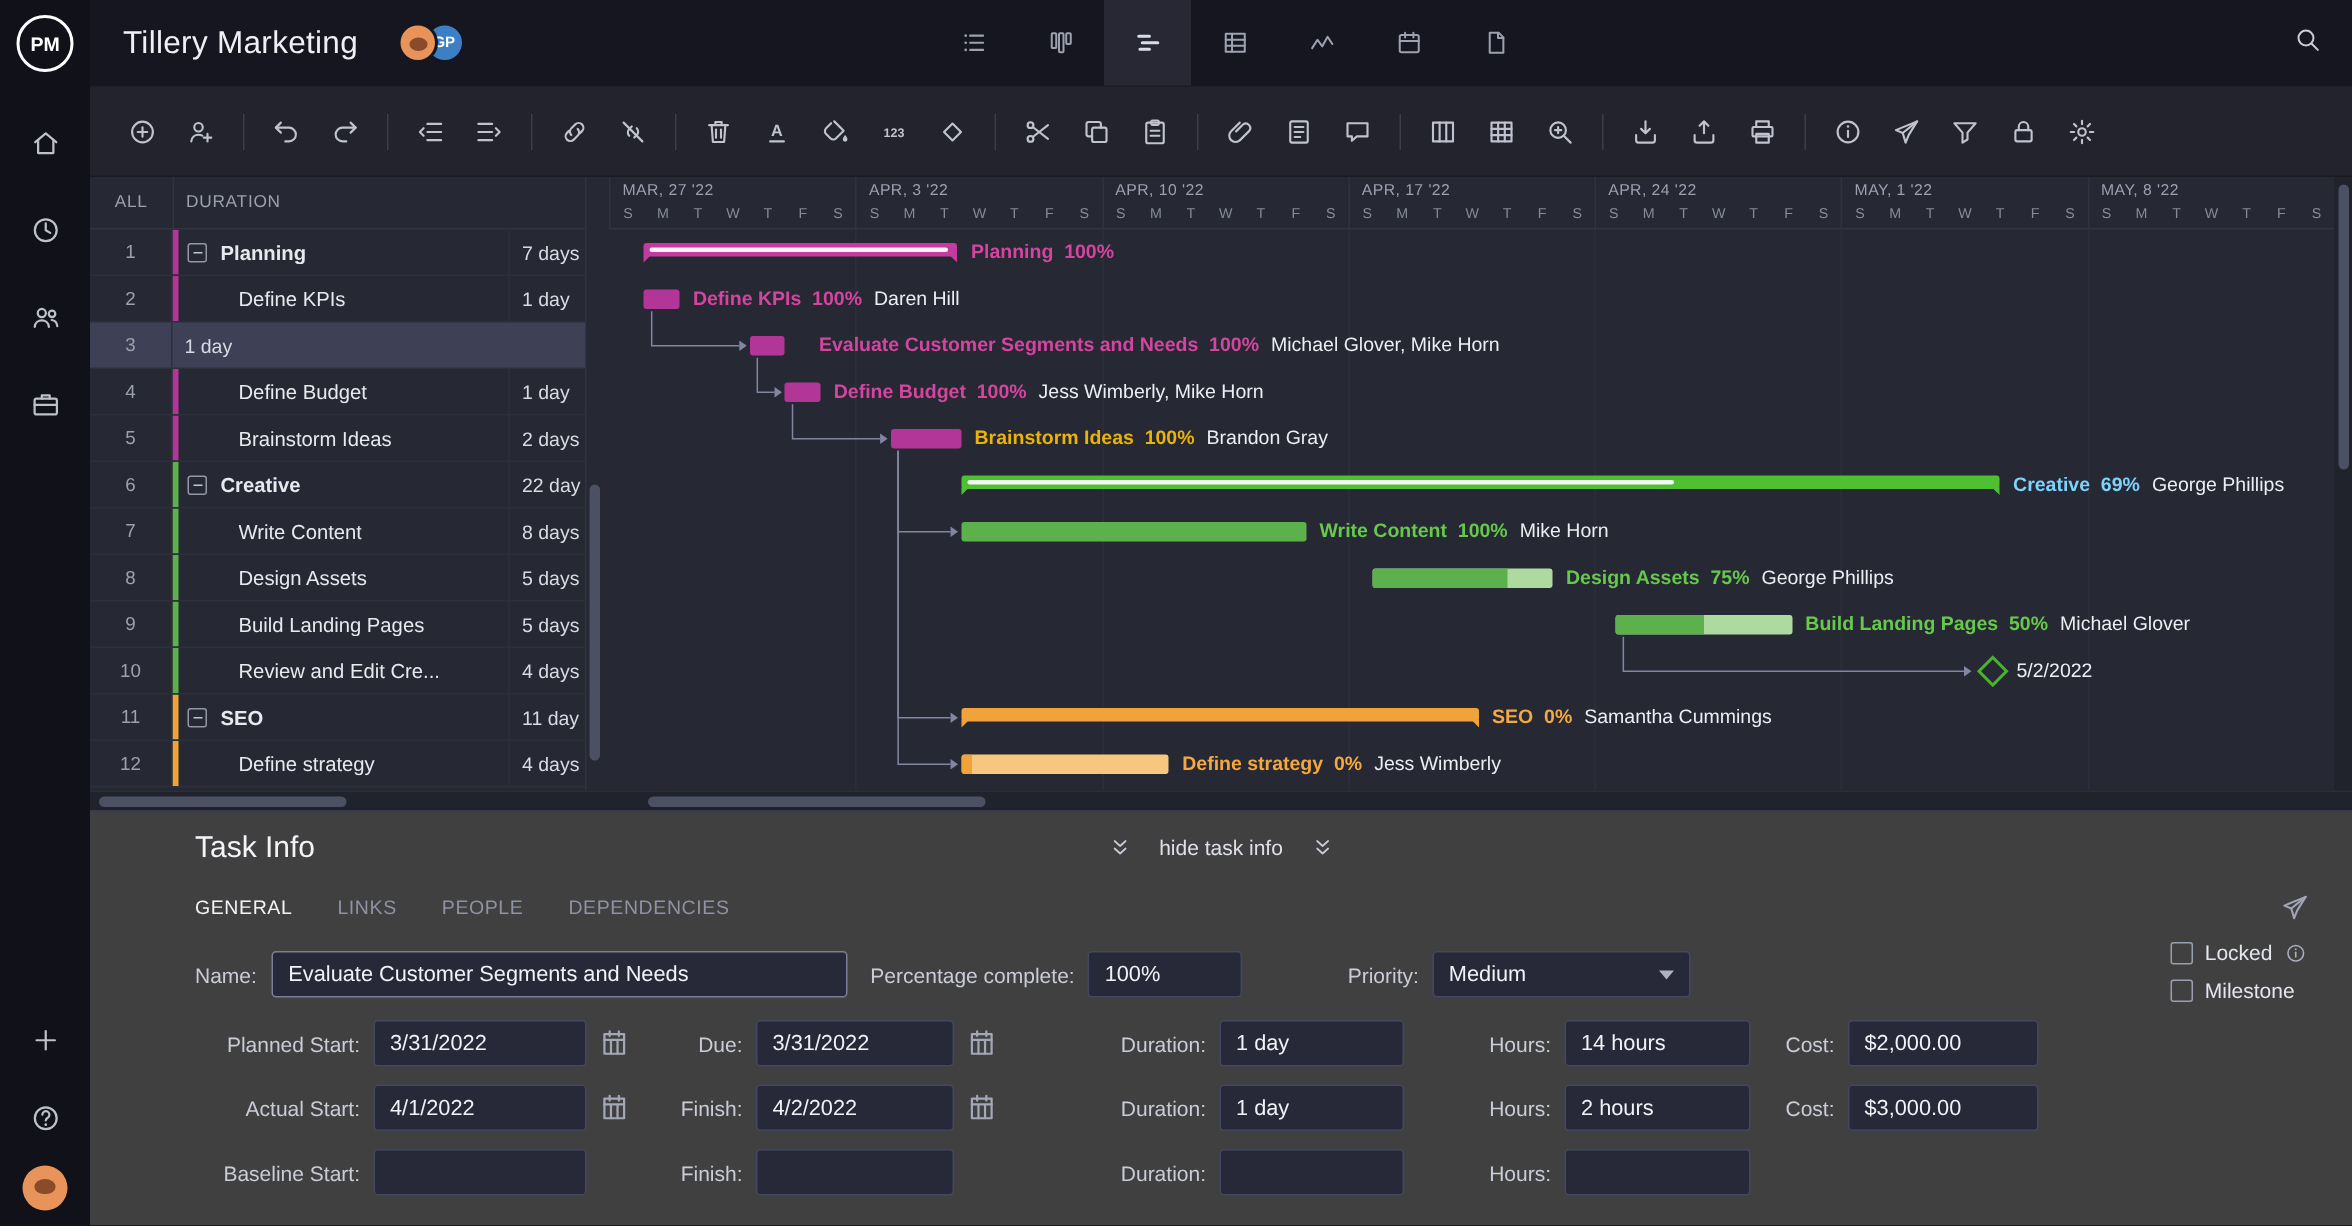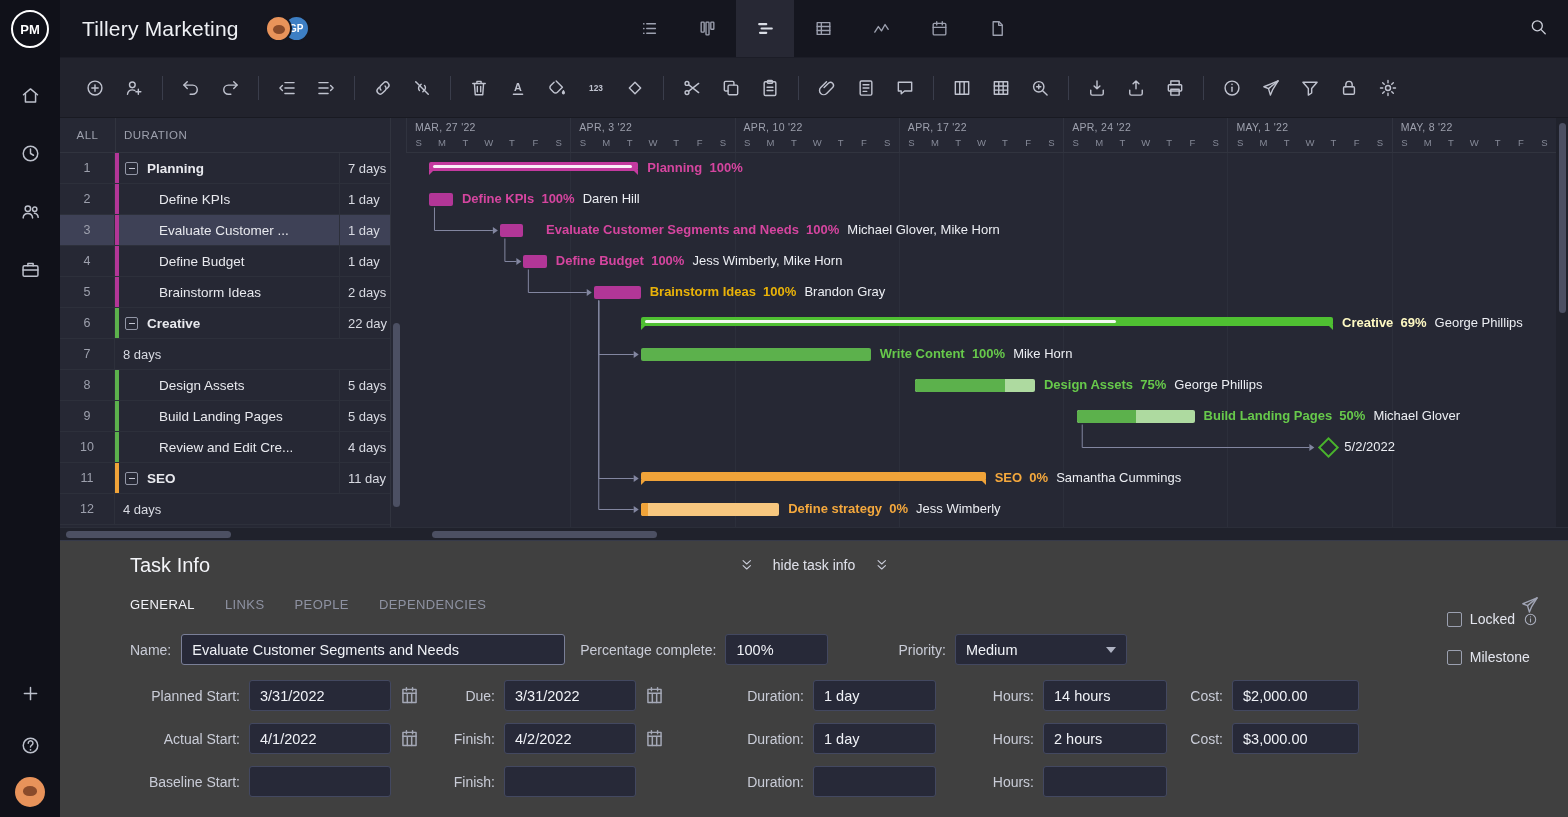--- a/index.html
+++ b/index.html
@@ -101,21 +101,21 @@
   .caret{width:0;height:0;border-left:5px solid transparent;border-right:5px solid transparent;border-top:6px solid #aeb2c2}
   .ti-row{position:absolute;left:70px;display:flex;align-items:center}
   .rlbl{width:110px;text-align:right;margin-right:9px}
   .rlbl2{width:62px;text-align:right;margin:0 9px 0 12px}
   .rlbl3{width:86px;text-align:right;margin:0 9px 0 52px}
   .rlbl4{width:58px;text-align:right;margin:0 9px 0 40px}
   .rlbl5{width:44px;text-align:right;margin:0 9px 0 12px}
   .dinp{width:142px}.dinp2{width:132px}.dinp3{width:123px}.dinp4{width:124px}.dinp5{width:127px}
   .calbtn{width:24px;height:24px;color:#a4a8b6;margin-left:6px;flex:none;display:flex;align-items:center;justify-content:center;cursor:pointer}
   .calspace{width:30px;flex:none}
-  #cbs{position:absolute;right:30px;top:70px;display:flex;flex-direction:column;gap:22px}
+  #cbs{position:absolute;right:30px;top:86px;display:flex;flex-direction:column;gap:9px}
   .cbrow{display:flex;align-items:center;gap:8px;color:#e4e6ee;font-size:14px;cursor:pointer}
   .cb{width:15px;height:15px;border:1.5px solid #9ba0b0;border-radius:2px;background:transparent;flex:none}
   .infoic{color:#a9adbc;display:flex}
 </style>
 </head>
 <body>
 
 <div id="app">
   <aside id="sidebar">
     <div class="logo">
@@ -434,24 +434,20 @@
               <div class="t-row">
                 <div class="rn">2</div>
                 <div class="rname">
                   <span class="strip" style="background:#b23697"></span>
                   <span class="txt childtxt">Define KPIs</span>
                 </div>
                 <div class="rdur">1 day</div>
               </div>
               <div class="t-row selected">
                 <div class="rn">3</div>
-                <div class="rname">
-                  <span class="strip" style="background:#b23697"></span>
-                  <span class="txt childtxt">Evaluate Customer ...</span>
-                </div>
                 <div class="rdur">1 day</div>
               </div>
               <div class="t-row">
                 <div class="rn">4</div>
                 <div class="rname">
                   <span class="strip" style="background:#b23697"></span>
                   <span class="txt childtxt">Define Budget</span>
                 </div>
                 <div class="rdur">1 day</div>
               </div>
@@ -467,20 +463,24 @@
                 <div class="rn">6</div>
                 <div class="rname">
                   <span class="strip" style="background:#5cb14c"></span>
                   <span class="collapse"></span>
                   <span class="txt grp">Creative</span>
                 </div>
                 <div class="rdur">22 day</div>
               </div>
               <div class="t-row">
                 <div class="rn">7</div>
+                <div class="rname">
+                  <span class="strip" style="background:#5cb14c"></span>
+                  <span class="txt childtxt">Write Content</span>
+                </div>
                 <div class="rdur">8 days</div>
               </div>
               <div class="t-row">
                 <div class="rn">8</div>
                 <div class="rname">
                   <span class="strip" style="background:#5cb14c"></span>
                   <span class="txt childtxt">Design Assets</span>
                 </div>
                 <div class="rdur">5 days</div>
               </div>
@@ -504,20 +504,24 @@
                 <div class="rn">11</div>
                 <div class="rname">
                   <span class="strip" style="background:#f0a339"></span>
                   <span class="collapse"></span>
                   <span class="txt grp">SEO</span>
                 </div>
                 <div class="rdur">11 day</div>
               </div>
               <div class="t-row">
                 <div class="rn">12</div>
+                <div class="rname">
+                  <span class="strip" style="background:#f0a339"></span>
+                  <span class="txt childtxt">Define strategy</span>
+                </div>
                 <div class="rdur">4 days</div>
               </div>
             </div>
         </div>
         <div id="table-vscroll">
             <div class="thumb-v"></div>
           </div>
         <div id="chart">
           <div id="timeline">
               <div class="week">
@@ -655,21 +659,21 @@
               <div class="blabel" style="left:243.69387755102042px;top:130.5px">
                 <b style="color:#eab308">Brainstorm Ideas&nbsp; 100%</b>
                 <span class="as">Brandon Gray</span>
               </div>
               <div class="sum" style="--c:#4fc032;left:234.69387755102042px;top:163.5px;width:692.3469387755102px;background:#4fc032">
                 <span class="prog" style="width:470.819387755102px"></span>
                 <span class="cap capL"></span>
                 <span class="cap capR"></span>
               </div>
               <div class="blabel" style="left:936.0408163265306px;top:161.5px">
-                <b style="color:#fef9c3">Creative&nbsp; 69%</b>
+                <b style="color:#7dd3fc">Creative&nbsp; 69%</b>
                 <span class="as">George Phillips</span>
               </div>
               <div class="bar" style="left:234.69387755102042px;top:195px;width:230.00000000000003px;background:#5cb14c"></div>
               <div class="blabel" style="left:473.6938775510205px;top:192.5px">
                 <b style="color:#67c94b">Write Content&nbsp; 100%</b>
                 <span class="as">Mike Horn</span>
               </div>
               <div class="bar" style="left:509.2857142857143px;top:226px;width:119.69387755102039px;background:#aedaa0">
                 <span class="fillp" style="width:75%;background:#5cb14c"></span>
               </div>

